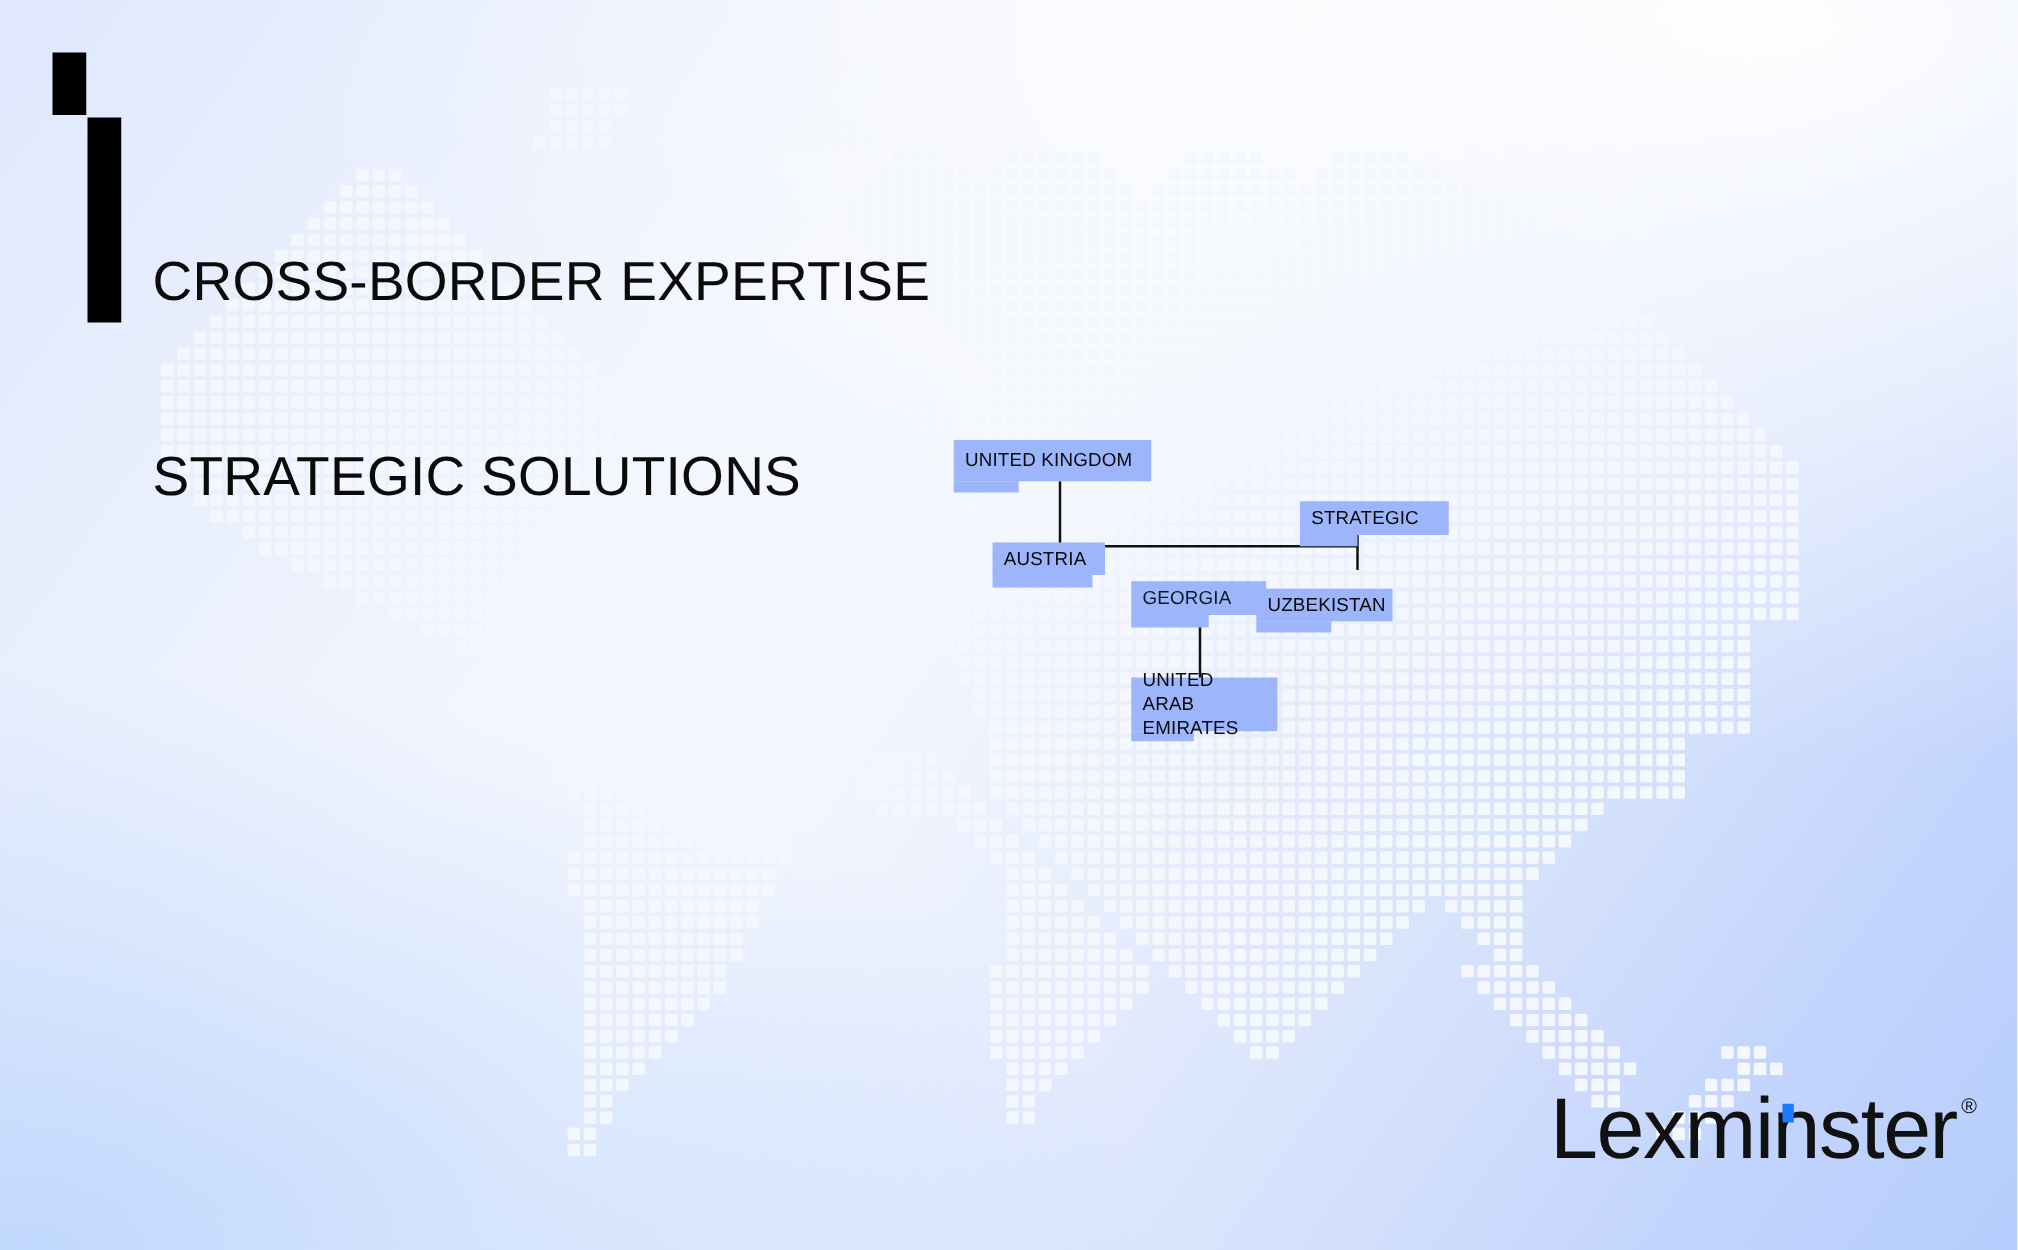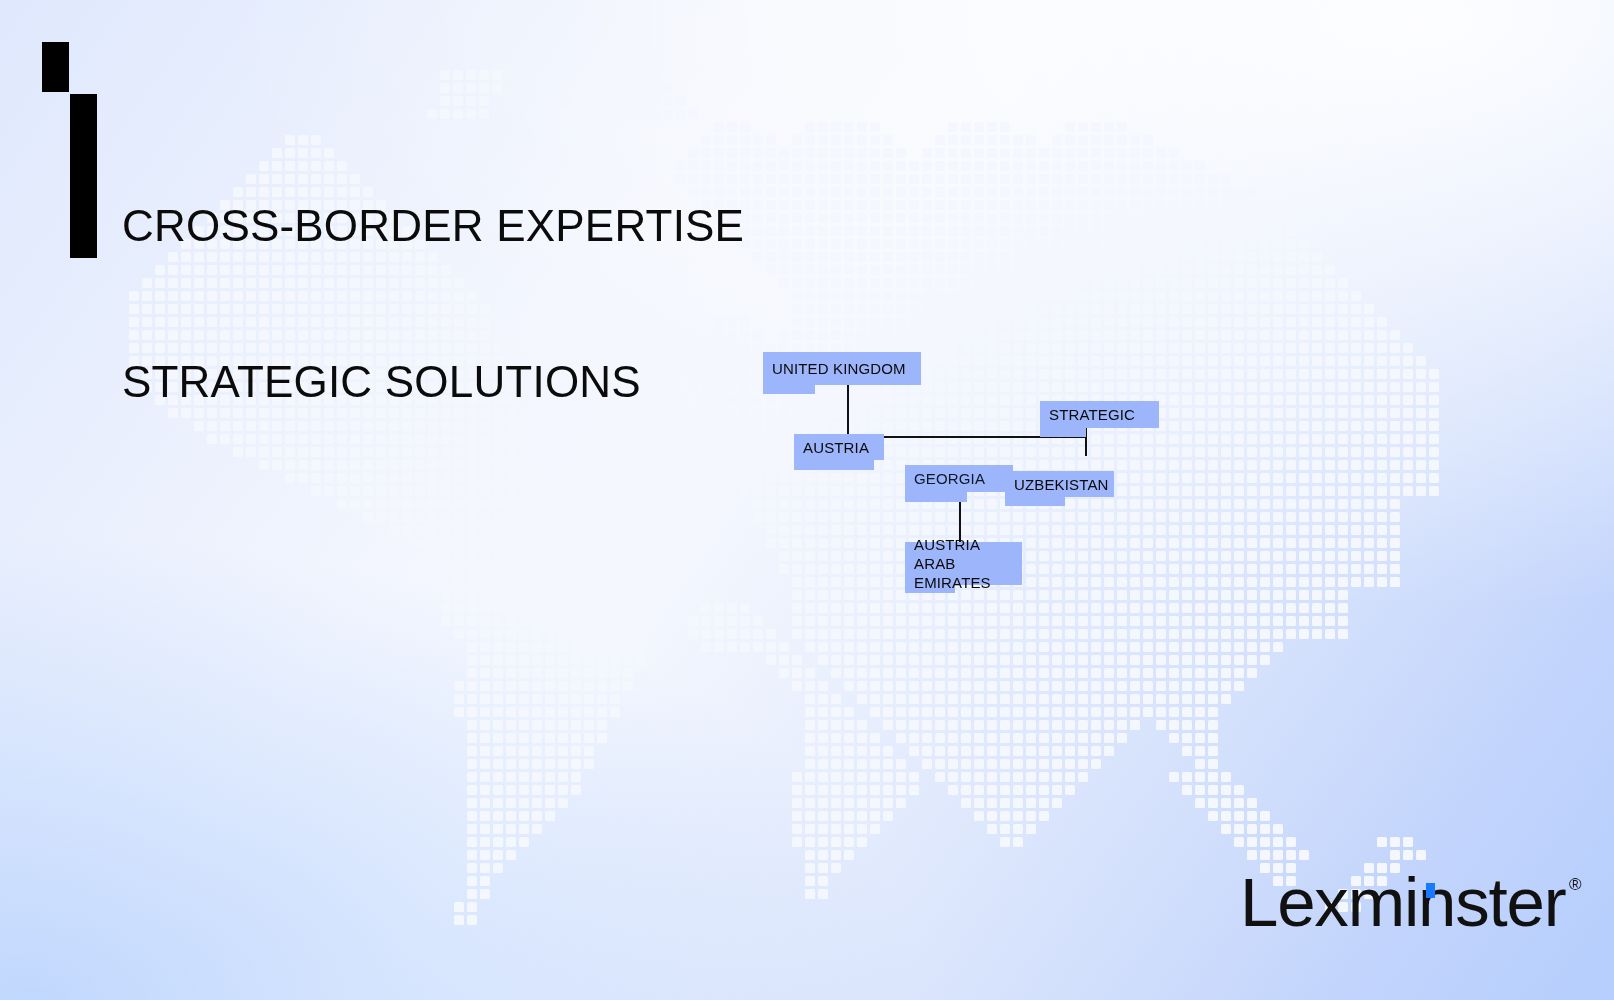--- a/index.html
+++ b/index.html
@@ -3562,21 +3562,21 @@
       <div class="callout" style="left: 1005px; top: 455px; width: 109px; height: 35px; margin-top: 16px;">
         <span class="tail" style="left: 0px; top: 26px; width: 60px; height: 9px; background: rgb(157, 181, 251);"></span>
         <div class="body" style="width: 109px; height: 26px; background: rgb(157, 181, 251); color: rgb(10, 10, 10);">UZBEKISTAN</div>
       </div>
       <div class="callout" style="left: 905px; top: 465px; width: 90px; height: 37px;">
         <span class="tail" style="left: 0px; top: 27px; width: 62px; height: 10px; background: rgb(157, 181, 251);"></span>
         <div class="body" style="width: 108px; height: 27px; background: rgb(157, 181, 251); color: #0f172a;">GEORGIA</div>
       </div>
       <div class="callout" style="left: 905px; top: 542px; width: 117px; height: 51px;">
         <span class="tail" style="left: 0px; top: 43px; width: 50px; height: 8px; background: rgb(157, 181, 251);"></span>
-        <div class="body" style="width: 117px; height: 43px; background: rgb(157, 181, 251); color: rgb(10, 10, 10);">AUSTRIA ARAB
+        <div class="body" style="width: 117px; height: 43px; background: rgb(157, 181, 251); color: rgb(10, 10, 10);">UNITED ARAB
 EMIRATES</div>
       </div>
     </div>
 
   <div class="brand">
     <span class="word">Lexminster</span>
     <span class="idot"></span>
     <span class="reg">®</span>
   </div>
 

